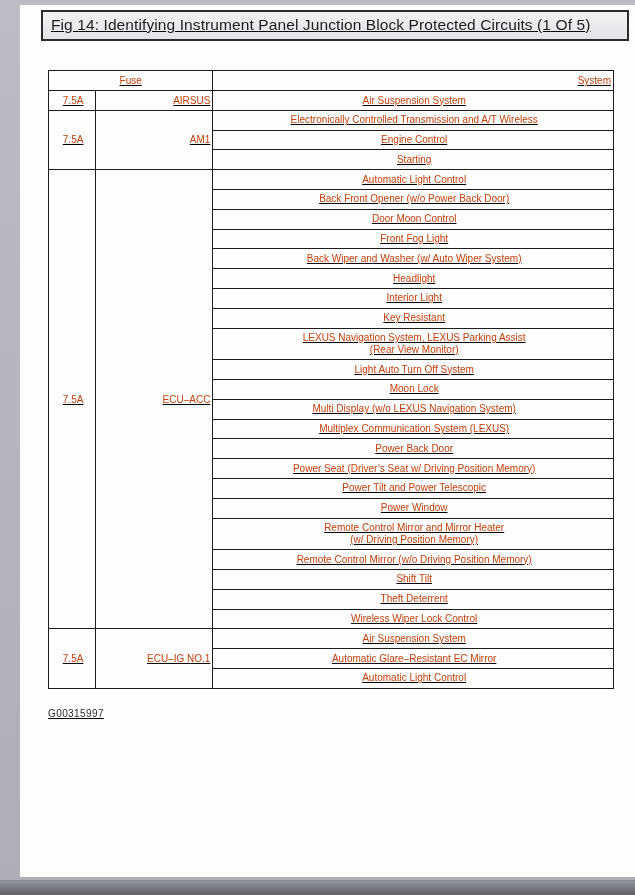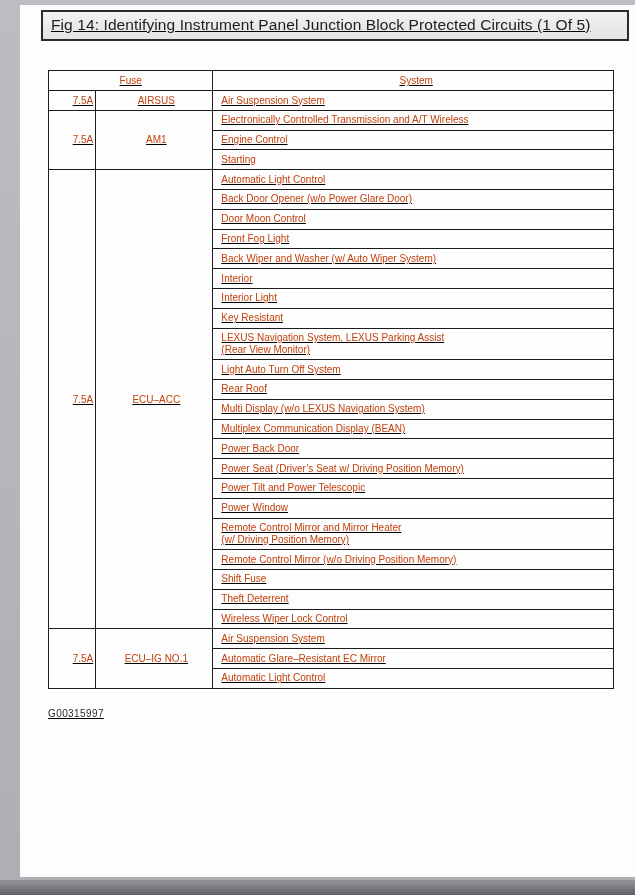--- a/index.html
+++ b/index.html
@@ -58,35 +58,35 @@
   }
   .fuse-table { border: 1.5px solid #111; }
   .col-amp  { width: 46px; }
   .col-name { width: 114px; }
   .col-sys  { width: 390px; }
   th.fuse-head {
     text-align: center;
     padding: 4px 2px;
   }
   th.system-head {
-    text-align: center;
+    text-align: right;
     padding: 4px 2px 4px 8px;
   }
   td.amp-cell {
     vertical-align: middle;
-    text-align: right;
+    text-align: center;
     padding: 3px 2px 3px 4px;
   }
   td.name-cell {
     vertical-align: middle;
+    text-align: right;
+    padding: 3px 2px 3px 6px;
+  }
+  td.system-cell {
     text-align: center;
-    padding: 3px 2px 3px 6px;
-  }
-  td.system-cell {
-    text-align: left;
     padding: 3.5px 6px 3.5px 8px;
     white-space: pre-line;
     line-height: 1.18;
   }
   .figure-id {
     margin: 19px 0 0 28px;
     font-size: 10px;
     color: #2d2d2d;
     letter-spacing: 0.4px;
   }
@@ -129,55 +129,55 @@
           </tr>
           <tr>
             <td class="system-cell">Starting</td>
           </tr>
           <tr>
             <td class="amp-cell" rowspan="22">7.5A</td>
             <td class="name-cell" rowspan="22">ECU–ACC</td>
             <td class="system-cell">Automatic Light Control</td>
           </tr>
           <tr>
-            <td class="system-cell">Back Door Opener (w/o Power Glare Door)</td>
+            <td class="system-cell">Back Front Opener (w/o Power Back Door)</td>
           </tr>
           <tr>
             <td class="system-cell">Door Moon Control</td>
           </tr>
           <tr>
             <td class="system-cell">Front Fog Light</td>
           </tr>
           <tr>
             <td class="system-cell">Back Wiper and Washer (w/ Auto Wiper System)</td>
           </tr>
           <tr>
-            <td class="system-cell">Interior</td>
+            <td class="system-cell">Headlight</td>
           </tr>
           <tr>
             <td class="system-cell">Interior Light</td>
           </tr>
           <tr>
             <td class="system-cell">Key Resistant</td>
           </tr>
           <tr>
             <td class="system-cell">LEXUS Navigation System, LEXUS Parking Assist
 (Rear View Monitor)</td>
           </tr>
           <tr>
             <td class="system-cell">Light Auto Turn Off System</td>
           </tr>
           <tr>
-            <td class="system-cell">Rear Roof</td>
+            <td class="system-cell">Moon Lock</td>
           </tr>
           <tr>
             <td class="system-cell">Multi Display (w/o LEXUS Navigation System)</td>
           </tr>
           <tr>
-            <td class="system-cell">Multiplex Communication Display (BEAN)</td>
+            <td class="system-cell">Multiplex Communication System (LEXUS)</td>
           </tr>
           <tr>
             <td class="system-cell">Power Back Door</td>
           </tr>
           <tr>
             <td class="system-cell">Power Seat (Driver’s Seat w/ Driving Position Memory)</td>
           </tr>
           <tr>
             <td class="system-cell">Power Tilt and Power Telescopic</td>
           </tr>
@@ -185,21 +185,21 @@
             <td class="system-cell">Power Window</td>
           </tr>
           <tr>
             <td class="system-cell">Remote Control Mirror and Mirror Heater
 (w/ Driving Position Memory)</td>
           </tr>
           <tr>
             <td class="system-cell">Remote Control Mirror (w/o Driving Position Memory)</td>
           </tr>
           <tr>
-            <td class="system-cell">Shift Fuse</td>
+            <td class="system-cell">Shift Tilt</td>
           </tr>
           <tr>
             <td class="system-cell">Theft Deterrent</td>
           </tr>
           <tr>
             <td class="system-cell">Wireless Wiper Lock Control</td>
           </tr>
           <tr>
             <td class="amp-cell" rowspan="3">7.5A</td>
             <td class="name-cell" rowspan="3">ECU–IG NO.1</td>

